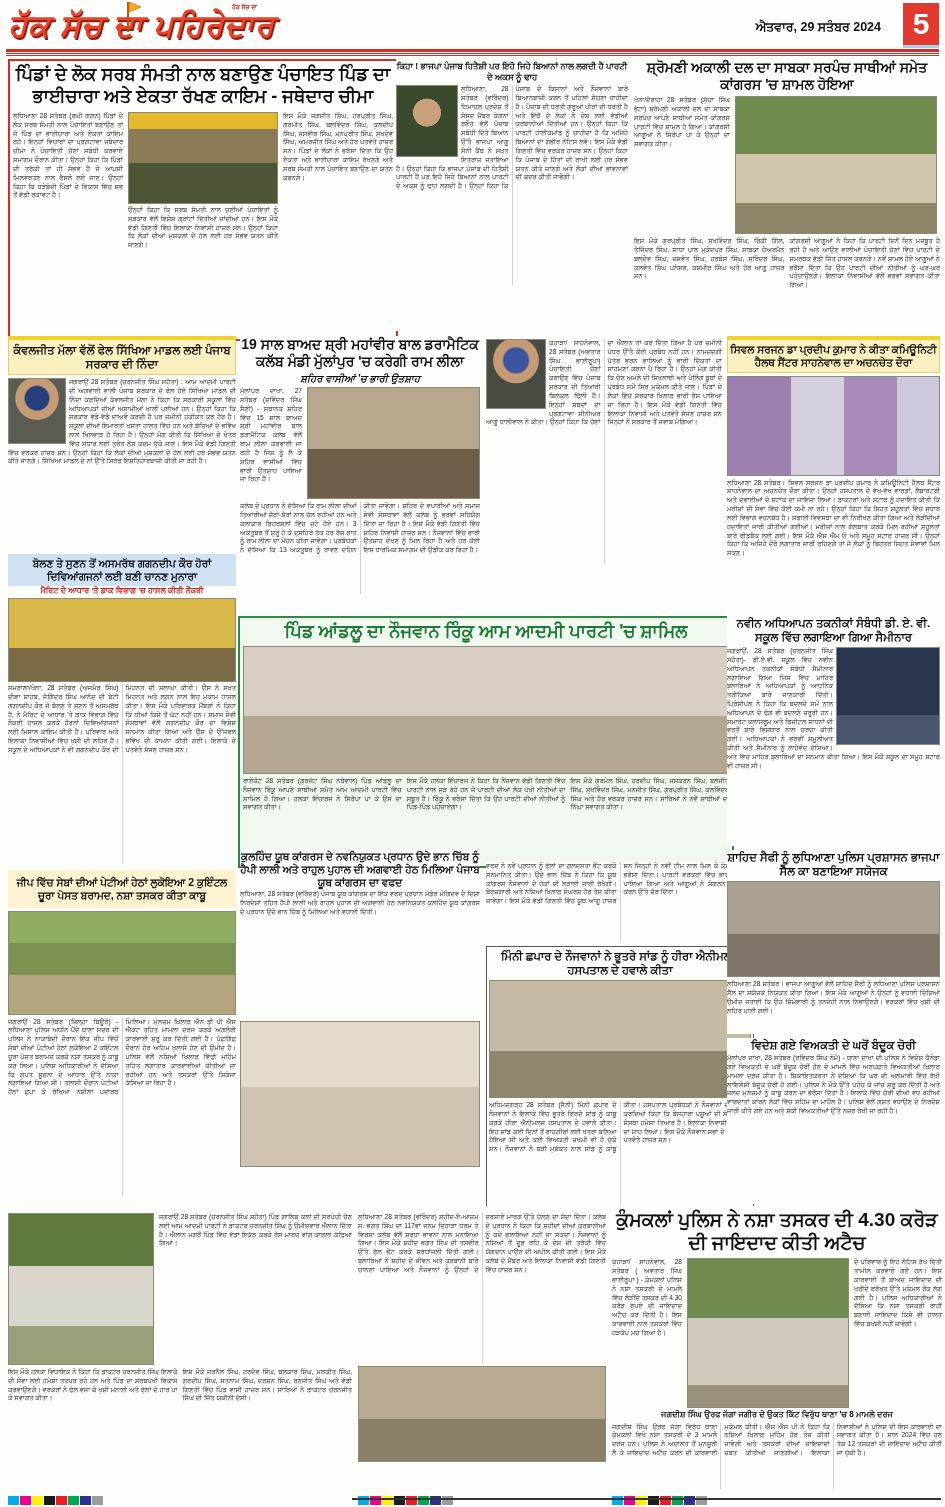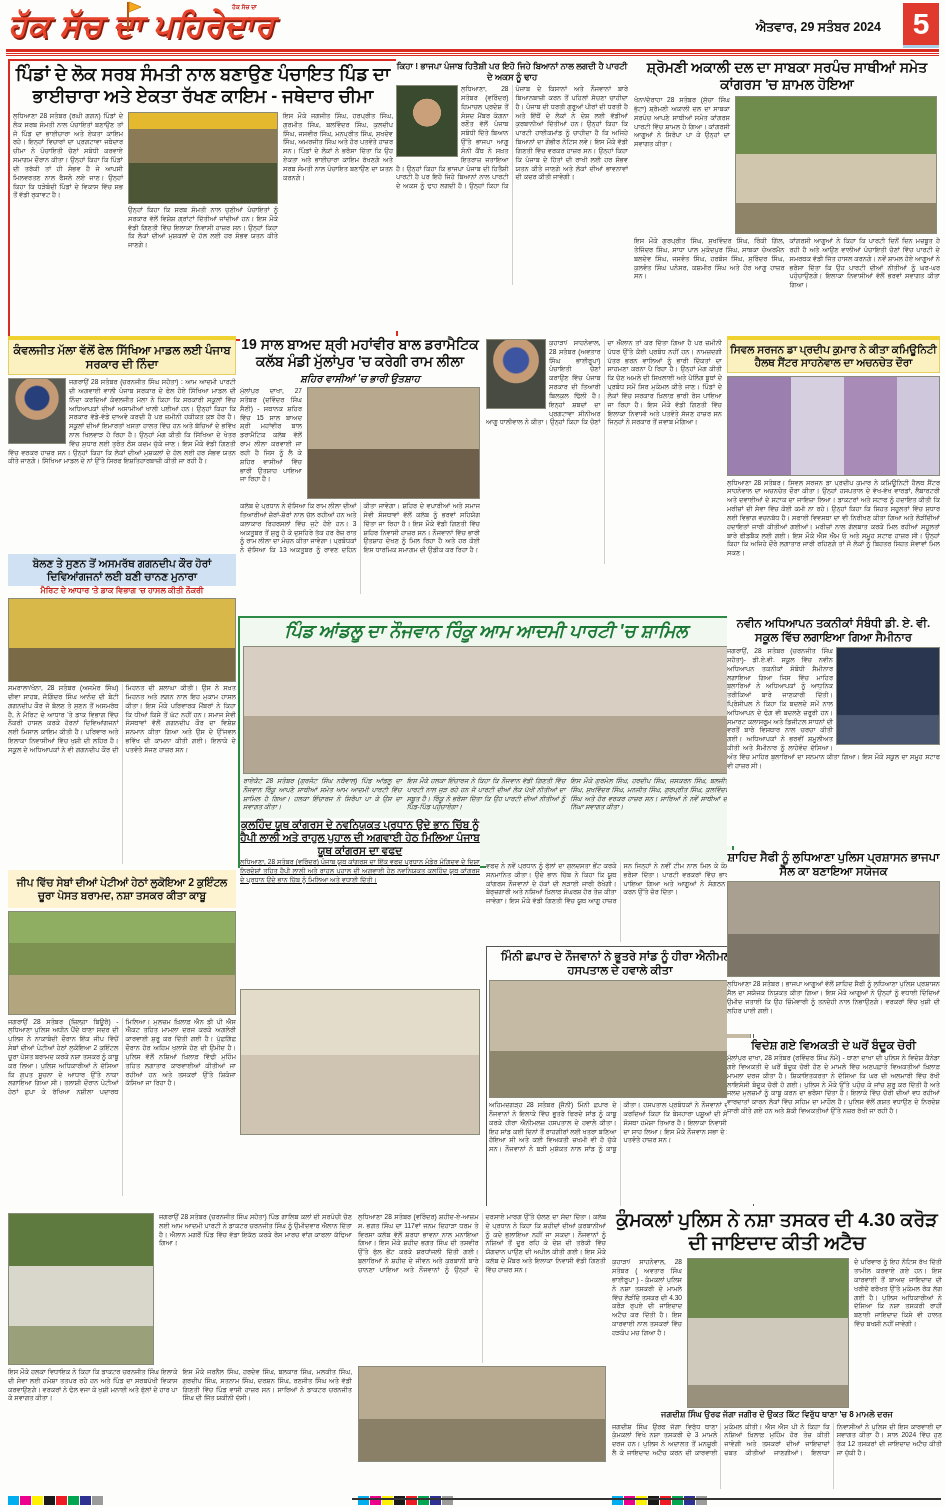--- a/index.html
+++ b/index.html
@@ -124,39 +124,39 @@
       <span>ਕੁਹਾੜਾ/ ਸਾਹਨੇਵਾਲ, 28 ਸਤੰਬਰ (ਅਵਤਾਰ ਸਿੰਘ ਭਾਈਰੂਪਾ) ਪੰਚਾਇਤੀ ਚੋਣਾਂ ਕਰਾਉਣ ਵਿੱਚ ਪੰਜਾਬ ਸਰਕਾਰ ਦੀ ਤਿਆਰੀ ਬਿਲਕੁਲ ਢਿੱਲੀ ਹੈ। ਇਨ੍ਹਾਂ ਸ਼ਬਦਾਂ ਦਾ ਪ੍ਰਗਟਾਵਾ ਸੀਨੀਅਰ ਆਗੂ ਧਾਲੀਵਾਲ ਨੇ ਕੀਤਾ। ਉਨ੍ਹਾਂ ਕਿਹਾ ਕਿ ਚੋਣਾਂ ਦਾ ਐਲਾਨ ਤਾਂ ਕਰ ਦਿੱਤਾ ਗਿਆ ਹੈ ਪਰ ਜ਼ਮੀਨੀ ਪੱਧਰ ਉੱਤੇ ਕੋਈ ਪ੍ਰਬੰਧ ਨਹੀਂ ਹਨ। ਨਾਮਜ਼ਦਗੀ ਪੱਤਰ ਭਰਨ ਵਾਲਿਆਂ ਨੂੰ ਭਾਰੀ ਦਿੱਕਤਾਂ ਦਾ ਸਾਹਮਣਾ ਕਰਨਾ ਪੈ ਰਿਹਾ ਹੈ। ਉਨ੍ਹਾਂ ਮੰਗ ਕੀਤੀ ਕਿ ਚੋਣ ਅਮਲੇ ਦੀ ਸਿਖਲਾਈ ਅਤੇ ਪੋਲਿੰਗ ਬੂਥਾਂ ਦੇ ਪ੍ਰਬੰਧ ਸਮੇਂ ਸਿਰ ਮੁਕੰਮਲ ਕੀਤੇ ਜਾਣ। ਪਿੰਡਾਂ ਦੇ ਲੋਕਾਂ ਵਿੱਚ ਸਰਕਾਰ ਖ਼ਿਲਾਫ਼ ਭਾਰੀ ਰੋਸ ਪਾਇਆ ਜਾ ਰਿਹਾ ਹੈ। ਇਸ ਮੌਕੇ ਵੱਡੀ ਗਿਣਤੀ ਵਿੱਚ ਇਲਾਕਾ ਨਿਵਾਸੀ ਅਤੇ ਪਤਵੰਤੇ ਸੱਜਣ ਹਾਜ਼ਰ ਸਨ ਜਿਨ੍ਹਾਂ ਨੇ ਸਰਕਾਰ ਤੋਂ ਜਵਾਬ ਮੰਗਿਆ।</span>
     </div>
   </div>
 
   <div class="art" style="left:727px;top:336px;width:213px;height:276px;">
     <div class="ybox hl h11">ਸਿਵਲ ਸਰਜਨ ਡਾ ਪ੍ਰਦੀਪ ਕੁਮਾਰ ਨੇ ਕੀਤਾ ਕਮਿਊਨਿਟੀ ਹੈਲਥ ਸੈਂਟਰ ਸਾਹਨੇਵਾਲ ਦਾ ਅਚਨਚੇਤ ਦੌਰਾ</div>
     <div class="photo" style="width:100%;height:100px;margin:3px 0;background:linear-gradient(90deg,#9b7fae 0 30%,#d5cfe0 30% 55%,#a98bb8 55% 80%,#cfc8dd 80% 100%);"></div>
     <div class="body" style="height:142px;overflow:hidden;">ਲੁਧਿਆਣਾ 28 ਸਤੰਬਰ। ਸਿਵਲ ਸਰਜਨ ਡਾ ਪ੍ਰਦੀਪ ਕੁਮਾਰ ਨੇ ਕਮਿਊਨਿਟੀ ਹੈਲਥ ਸੈਂਟਰ ਸਾਹਨੇਵਾਲ ਦਾ ਅਚਨਚੇਤ ਦੌਰਾ ਕੀਤਾ। ਉਨ੍ਹਾਂ ਹਸਪਤਾਲ ਦੇ ਵੱਖ-ਵੱਖ ਵਾਰਡਾਂ, ਲੈਬਾਰਟਰੀ ਅਤੇ ਦਵਾਈਆਂ ਦੇ ਸਟਾਕ ਦਾ ਜਾਇਜ਼ਾ ਲਿਆ। ਡਾਕਟਰਾਂ ਅਤੇ ਸਟਾਫ ਨੂੰ ਹਦਾਇਤ ਕੀਤੀ ਕਿ ਮਰੀਜ਼ਾਂ ਦੀ ਸੇਵਾ ਵਿੱਚ ਕੋਈ ਕਮੀ ਨਾ ਰਹੇ। ਉਨ੍ਹਾਂ ਕਿਹਾ ਕਿ ਸਿਹਤ ਸਹੂਲਤਾਂ ਵਿੱਚ ਸੁਧਾਰ ਲਈ ਵਿਭਾਗ ਵਚਨਬੱਧ ਹੈ। ਸਫਾਈ ਵਿਵਸਥਾ ਦਾ ਵੀ ਨਿਰੀਖਣ ਕੀਤਾ ਗਿਆ ਅਤੇ ਲੋੜੀਂਦੀਆਂ ਹਦਾਇਤਾਂ ਜਾਰੀ ਕੀਤੀਆਂ ਗਈਆਂ। ਮਰੀਜ਼ਾਂ ਨਾਲ ਗੱਲਬਾਤ ਕਰਕੇ ਮਿਲ ਰਹੀਆਂ ਸਹੂਲਤਾਂ ਬਾਰੇ ਫੀਡਬੈਕ ਲਈ ਗਈ। ਇਸ ਮੌਕੇ ਐਸ ਐਮ ਓ ਅਤੇ ਸਮੂਹ ਸਟਾਫ ਹਾਜ਼ਰ ਸੀ। ਉਨ੍ਹਾਂ ਕਿਹਾ ਕਿ ਅਜਿਹੇ ਦੌਰੇ ਲਗਾਤਾਰ ਜਾਰੀ ਰਹਿਣਗੇ ਤਾਂ ਜੋ ਲੋਕਾਂ ਨੂੰ ਬਿਹਤਰ ਸਿਹਤ ਸੇਵਾਵਾਂ ਮਿਲ ਸਕਣ।</div>
   </div>
 
-  <div class="art" style="left:238px;top:616px;width:486px;height:242px;border:2px solid #2d8a45;background:#f1f8ef;padding:3px;font-style:italic;">
+  <div class="art" style="left:238px;top:616px;width:486px;height:242px;border:2px solid #2d8a45;background:#f1f8ef;padding:3px;">
     <div class="hl h17 greenhl">ਪਿੰਡ ਆਂਡਲੂ ਦਾ ਨੌਜਵਾਨ ਰਿੰਕੂ ਆਮ ਆਦਮੀ ਪਾਰਟੀ 'ਚ ਸ਼ਾਮਿਲ</div>
     <div class="photo" style="width:100%;height:128px;margin:3px 0;background:linear-gradient(180deg,#d8cfc2 0 55%,#b3a692 55% 100%),radial-gradient(circle,#d87a1e 0 4px,transparent 5px);"></div>
     <div class="row">
       <div class="body" style="flex:1;">ਰਾਏਕੋਟ 28 ਸਤੰਬਰ (ਗੁਰਜੰਟ ਸਿੰਘ ਨਥੋਵਾਲ) ਪਿੰਡ ਆਂਡਲੂ ਦਾ ਨੌਜਵਾਨ ਰਿੰਕੂ ਆਪਣੇ ਸਾਥੀਆਂ ਸਮੇਤ ਆਮ ਆਦਮੀ ਪਾਰਟੀ ਵਿੱਚ ਸ਼ਾਮਿਲ ਹੋ ਗਿਆ। ਹਲਕਾ ਇੰਚਾਰਜ ਨੇ ਸਿਰੋਪਾ ਪਾ ਕੇ ਉਸ ਦਾ ਸਵਾਗਤ ਕੀਤਾ।</div>
       <div class="body" style="flex:1;">ਇਸ ਮੌਕੇ ਹਲਕਾ ਇੰਚਾਰਜ ਨੇ ਕਿਹਾ ਕਿ ਨੌਜਵਾਨ ਵੱਡੀ ਗਿਣਤੀ ਵਿੱਚ ਪਾਰਟੀ ਨਾਲ ਜੁੜ ਰਹੇ ਹਨ ਜੋ ਪਾਰਟੀ ਦੀਆਂ ਲੋਕ ਪੱਖੀ ਨੀਤੀਆਂ ਦਾ ਸਬੂਤ ਹੈ। ਰਿੰਕੂ ਨੇ ਭਰੋਸਾ ਦਿੱਤਾ ਕਿ ਉਹ ਪਾਰਟੀ ਦੀਆਂ ਨੀਤੀਆਂ ਨੂੰ ਪਿੰਡ-ਪਿੰਡ ਪਹੁੰਚਾਏਗਾ।</div>
       <div class="body" style="flex:1;">ਇਸ ਮੌਕੇ ਗੁਰਮੇਲ ਸਿੰਘ, ਹਰਦੀਪ ਸਿੰਘ, ਜਸਕਰਨ ਸਿੰਘ, ਬਲਜੀਤ ਸਿੰਘ, ਸੁਖਵਿੰਦਰ ਸਿੰਘ, ਮਨਜੀਤ ਸਿੰਘ, ਗੁਰਪ੍ਰੀਤ ਸਿੰਘ, ਕੁਲਵਿੰਦਰ ਸਿੰਘ ਅਤੇ ਹੋਰ ਵਰਕਰ ਹਾਜ਼ਰ ਸਨ। ਸਾਰਿਆਂ ਨੇ ਨਵੇਂ ਸਾਥੀਆਂ ਦਾ ਨਿੱਘਾ ਸਵਾਗਤ ਕੀਤਾ।</div>
     </div>
   </div>
 
   <div class="art" style="left:727px;top:616px;width:213px;height:230px;">
     <div class="hl h12">ਨਵੀਨ ਅਧਿਆਪਨ ਤਕਨੀਕਾਂ ਸੰਬੰਧੀ ਡੀ. ਏ. ਵੀ. ਸਕੂਲ ਵਿੱਚ ਲਗਾਇਆ ਗਿਆ ਸੈਮੀਨਾਰ</div>
     <div class="body" style="margin-top:3px;height:190px;overflow:hidden;">
       <div class="photo" style="width:104px;height:98px;float:right;margin:0 0 2px 3px;background:linear-gradient(180deg,#2a3550 0 70%,#4a5570 70% 100%);"></div>
       <span>ਜਗਰਾਉਂ, 28 ਸਤੰਬਰ (ਚਰਨਜੀਤ ਸਿੰਘ ਸਹੋਤਾ)- ਡੀ.ਏ.ਵੀ. ਸਕੂਲ ਵਿੱਚ ਨਵੀਨ ਅਧਿਆਪਨ ਤਕਨੀਕਾਂ ਸੰਬੰਧੀ ਸੈਮੀਨਾਰ ਲਗਾਇਆ ਗਿਆ ਜਿਸ ਵਿੱਚ ਮਾਹਿਰ ਬੁਲਾਰਿਆਂ ਨੇ ਅਧਿਆਪਕਾਂ ਨੂੰ ਆਧੁਨਿਕ ਤਰੀਕਿਆਂ ਬਾਰੇ ਜਾਣਕਾਰੀ ਦਿੱਤੀ। ਪ੍ਰਿੰਸੀਪਲ ਨੇ ਕਿਹਾ ਕਿ ਬਦਲਦੇ ਸਮੇਂ ਨਾਲ ਅਧਿਆਪਨ ਦੇ ਢੰਗ ਵੀ ਬਦਲਣੇ ਜ਼ਰੂਰੀ ਹਨ। ਸਮਾਰਟ ਕਲਾਸਰੂਮ ਅਤੇ ਡਿਜੀਟਲ ਸਾਧਨਾਂ ਦੀ ਵਰਤੋਂ ਬਾਰੇ ਵਿਸਥਾਰ ਨਾਲ ਚਰਚਾ ਕੀਤੀ ਗਈ। ਅਧਿਆਪਕਾਂ ਨੇ ਭਰਵੀਂ ਸ਼ਮੂਲੀਅਤ ਕੀਤੀ ਅਤੇ ਸੈਮੀਨਾਰ ਨੂੰ ਲਾਹੇਵੰਦ ਦੱਸਿਆ। ਅੰਤ ਵਿੱਚ ਮਾਹਿਰ ਬੁਲਾਰਿਆਂ ਦਾ ਸਨਮਾਨ ਕੀਤਾ ਗਿਆ। ਇਸ ਮੌਕੇ ਸਕੂਲ ਦਾ ਸਮੂਹ ਸਟਾਫ ਵੀ ਹਾਜ਼ਰ ਸੀ।</span>
     </div>
   </div>
 
-  <div class="art" style="left:240px;top:818px;width:240px;height:344px;text-decoration:underline;">
+  <div class="art" style="left:240px;top:850px;width:240px;height:344px;">
     <div class="hl h11">ਕੁਲਹਿੰਦ ਯੂਥ ਕਾਂਗਰਸ ਦੇ ਨਵਨਿਯੁਕਤ ਪ੍ਰਧਾਨ ਉਦੇ ਭਾਨ ਚਿੱਬ ਨੂੰ ਹੈਪੀ ਲਾਲੀ ਅਤੇ ਰਾਹੁਲ ਪੁਹਾਲ ਦੀ ਅਗਵਾਈ ਹੇਠ ਮਿਲਿਆ ਪੰਜਾਬ ਯੂਥ ਕਾਂਗਰਸ ਦਾ ਵਫਦ</div>
     <div class="body" style="margin-top:2px;height:128px;overflow:hidden;">ਲੁਧਿਆਣਾ, 28 ਸਤੰਬਰ (ਵਰਿੰਦਰ) ਪੰਜਾਬ ਯੂਥ ਕਾਂਗਰਸ ਦਾ ਇੱਕ ਵਫਦ ਪ੍ਰਧਾਨ ਮੰਡੇਰ ਮੰਗਿਦਵ ਦੇ ਦਿਸ਼ਾ ਨਿਰਦੇਸ਼ਾਂ ਤਹਿਤ ਹੈਪੀ ਲਾਲੀ ਅਤੇ ਰਾਹੁਲ ਪੁਹਾਲ ਦੀ ਅਗਵਾਈ ਹੇਠ ਨਵਨਿਯੁਕਤ ਕੁਲਹਿੰਦ ਯੂਥ ਕਾਂਗਰਸ ਦੇ ਪ੍ਰਧਾਨ ਉਦੇ ਭਾਨ ਚਿੱਬ ਨੂੰ ਮਿਲਿਆ ਅਤੇ ਵਧਾਈ ਦਿੱਤੀ।</div>
     <div class="photo" style="width:100%;height:146px;margin-top:3px;background:linear-gradient(180deg,#e4dccb 0 45%,#cfc4b2 45% 100%);"></div>
   </div>
 
   <div class="art" style="left:486px;top:862px;width:268px;height:344px;">
     <div class="body cols2" style="height:80px;overflow:hidden;">ਵਫਦ ਨੇ ਨਵੇਂ ਪ੍ਰਧਾਨ ਨੂੰ ਫੁੱਲਾਂ ਦਾ ਗੁਲਦਸਤਾ ਭੇਂਟ ਕਰਕੇ ਸਨਮਾਨਿਤ ਕੀਤਾ। ਉਦੇ ਭਾਨ ਚਿੱਬ ਨੇ ਕਿਹਾ ਕਿ ਯੂਥ ਕਾਂਗਰਸ ਨੌਜਵਾਨਾਂ ਦੇ ਹੱਕਾਂ ਦੀ ਲੜਾਈ ਜਾਰੀ ਰੱਖੇਗੀ। ਬੇਰੁਜ਼ਗਾਰੀ ਅਤੇ ਨਸ਼ਿਆਂ ਖ਼ਿਲਾਫ਼ ਸੰਘਰਸ਼ ਹੋਰ ਤੇਜ਼ ਕੀਤਾ ਜਾਵੇਗਾ। ਇਸ ਮੌਕੇ ਵੱਡੀ ਗਿਣਤੀ ਵਿੱਚ ਯੂਥ ਆਗੂ ਹਾਜ਼ਰ ਸਨ ਜਿਨ੍ਹਾਂ ਨੇ ਨਵੀਂ ਟੀਮ ਨਾਲ ਮਿਲ ਕੇ ਕੰਮ ਕਰਨ ਦਾ ਭਰੋਸਾ ਦਿੱਤਾ। ਪਾਰਟੀ ਵਰਕਰਾਂ ਵਿੱਚ ਭਾਰੀ ਉਤਸ਼ਾਹ ਪਾਇਆ ਗਿਆ ਅਤੇ ਆਗੂਆਂ ਨੇ ਸੰਗਠਨ ਨੂੰ ਮਜ਼ਬੂਤ ਕਰਨ ਉੱਤੇ ਜ਼ੋਰ ਦਿੱਤਾ।</div>
     <div style="border:1px solid #555;margin-top:4px;padding:2px;">
       <div class="hl h12">ਮਿੰਨੀ ਛਪਾਰ ਦੇ ਨੌਜਵਾਨਾਂ ਨੇ ਭੂਤਰੇ ਸਾਂਡ ਨੂੰ ਹੀਰਾ ਐਨੀਮਲਜ਼ ਹਸਪਤਾਲ ਦੇ ਹਵਾਲੇ ਕੀਤਾ</div>
       <div class="photo" style="width:100%;height:118px;margin:3px 0;background:linear-gradient(180deg,#c5bba4 0 60%,#8f866e 60% 100%);"></div>

